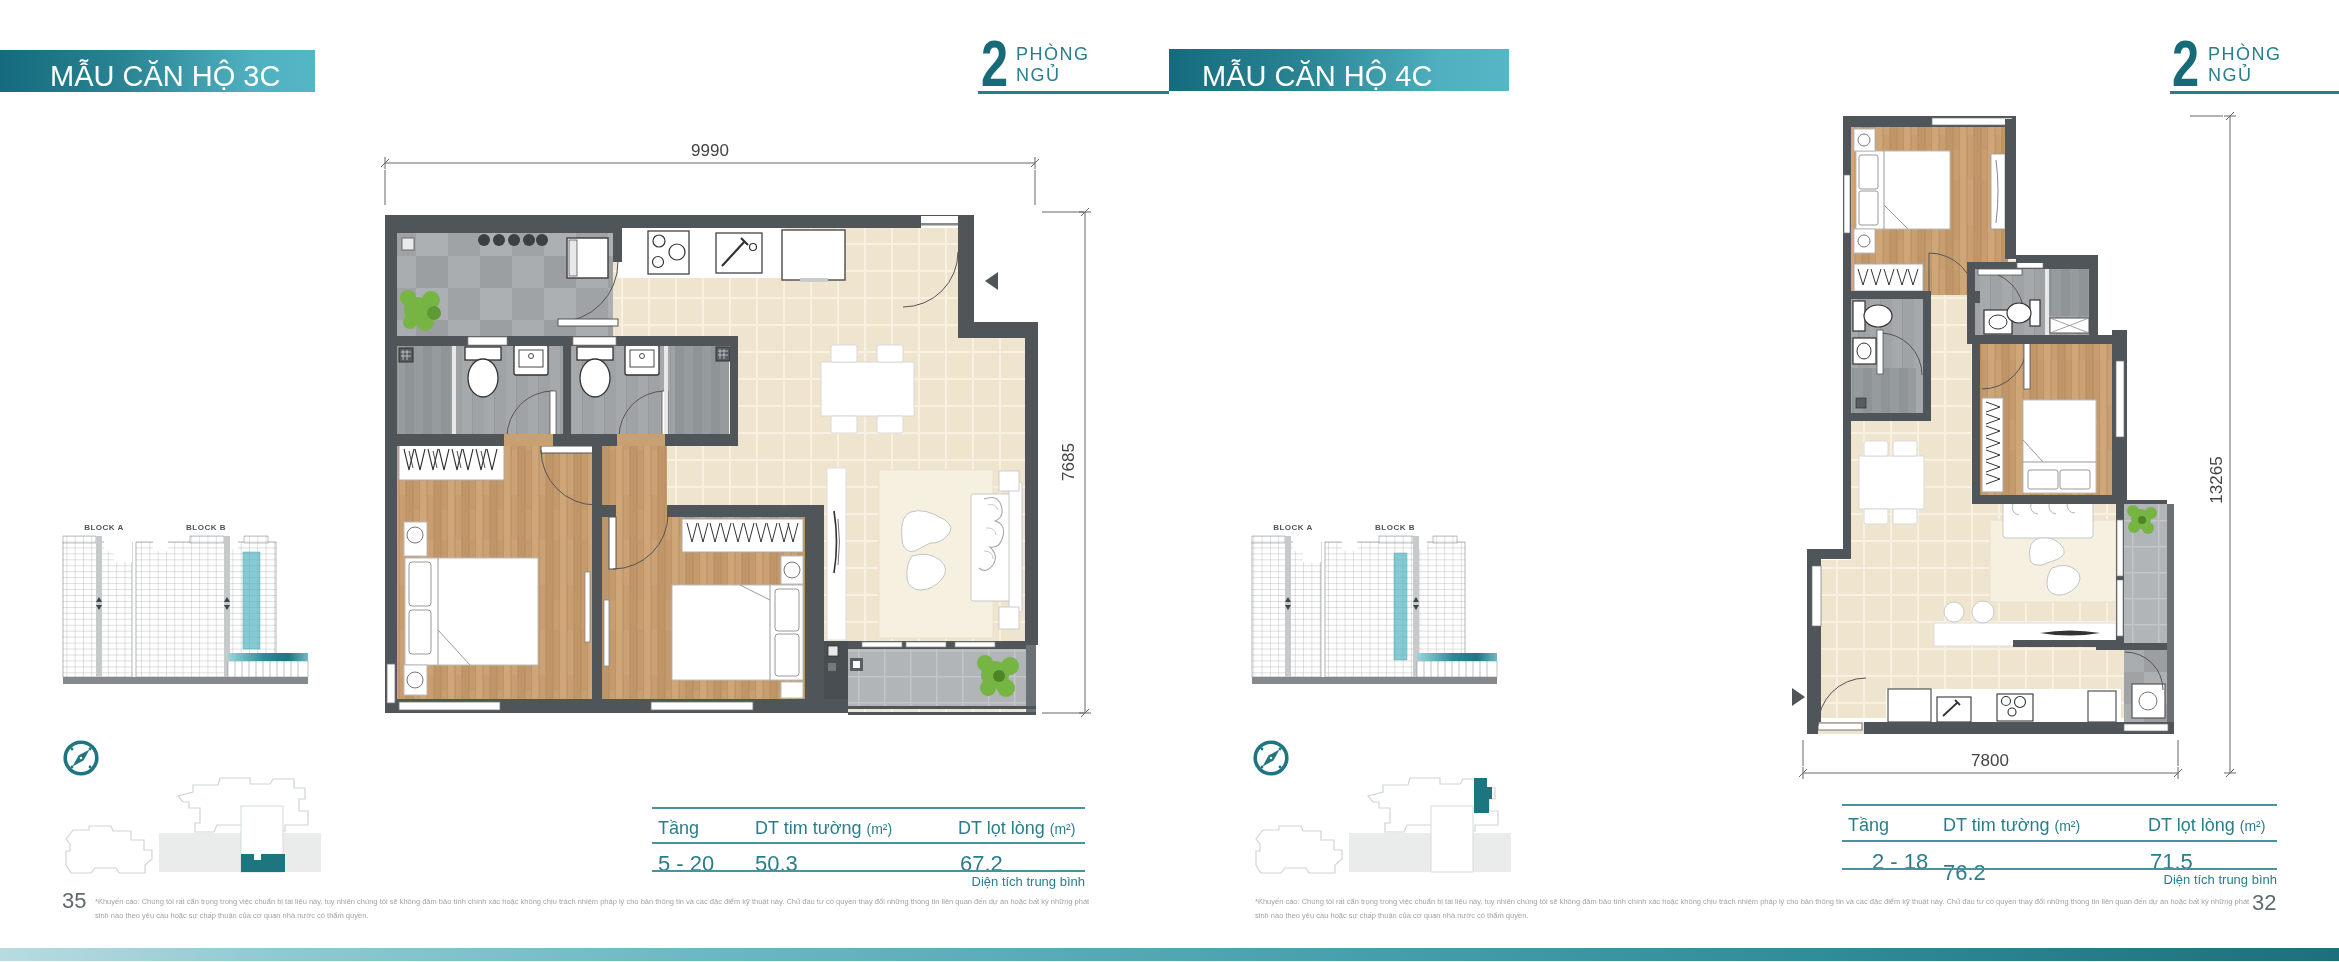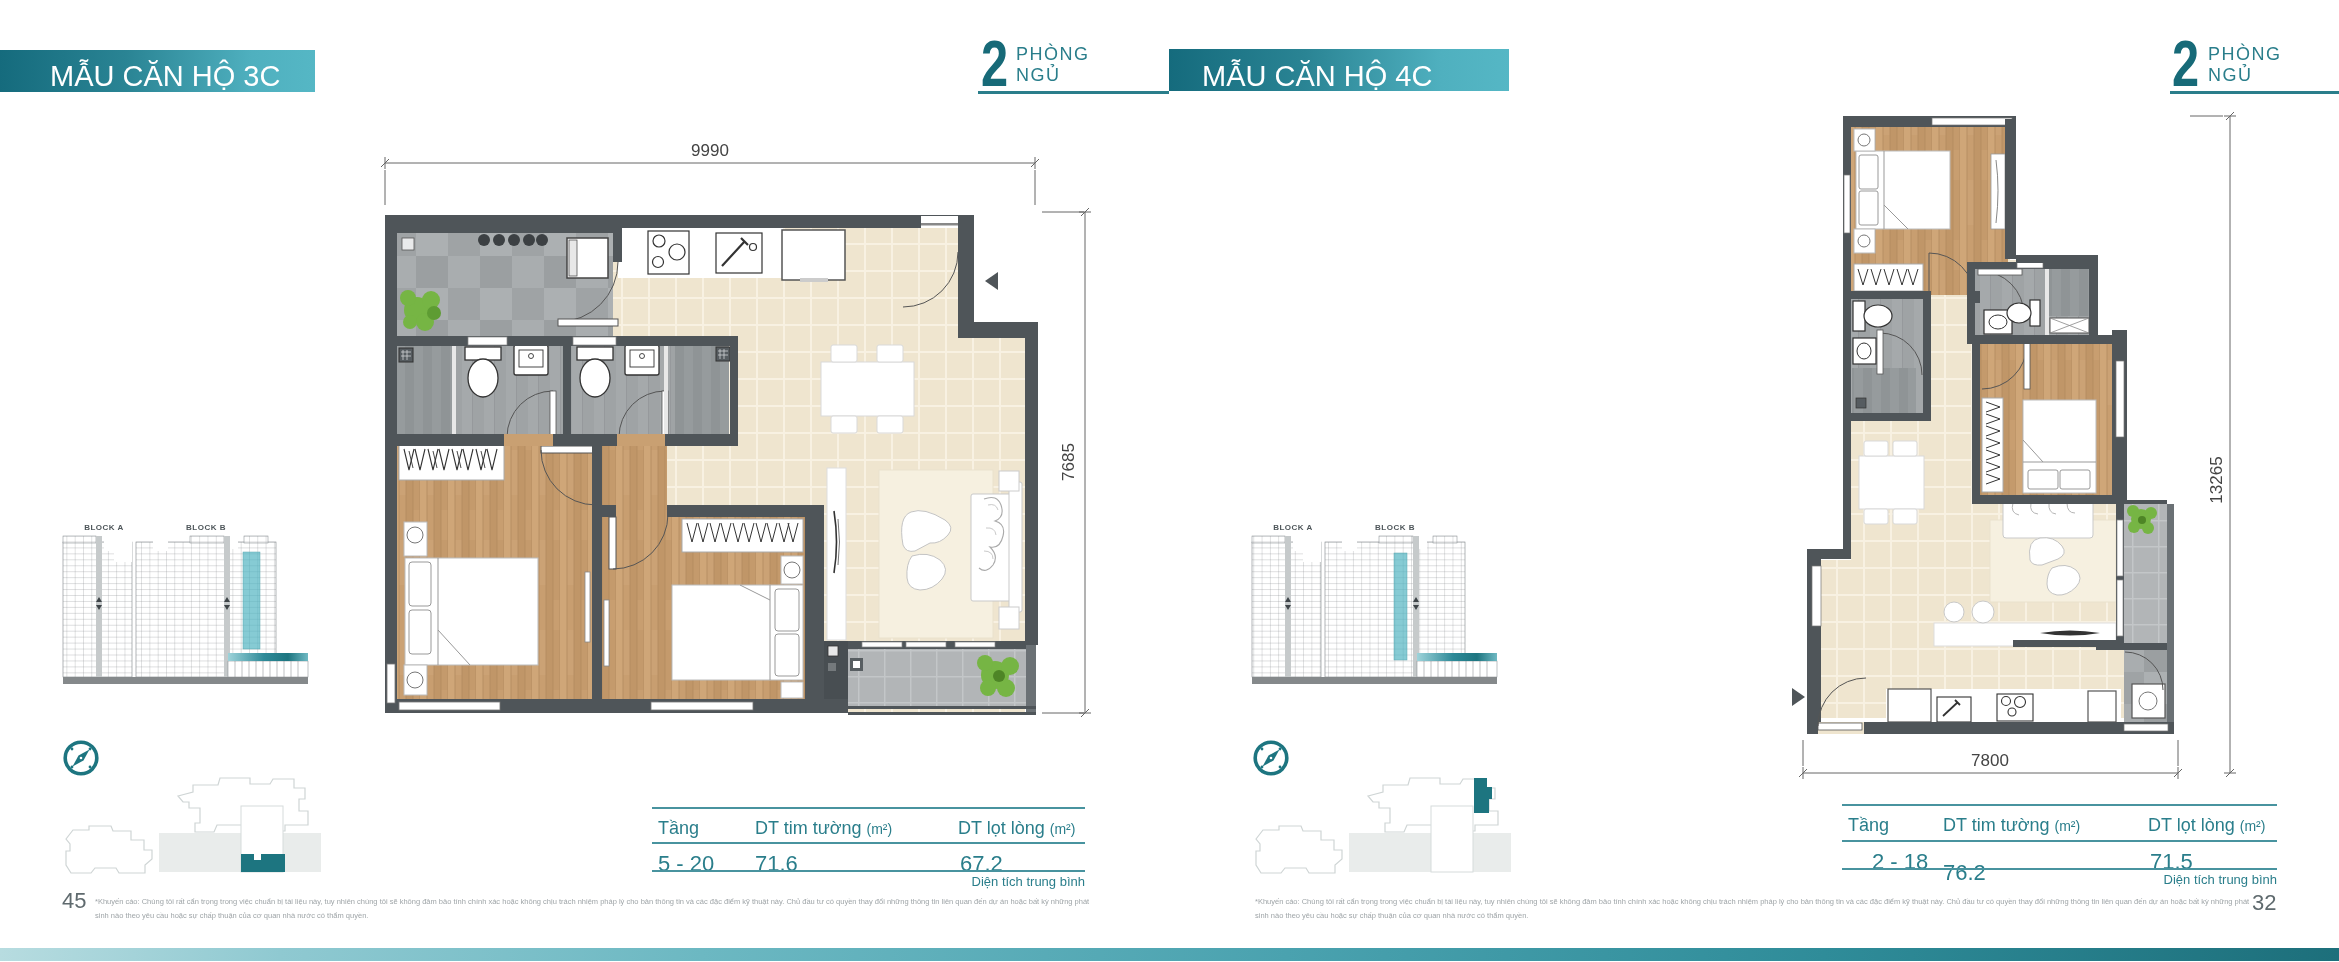--- a/index.html
+++ b/index.html
@@ -746,37 +746,37 @@
 
 <path d="M1474,778 h13 v9 h5 v12 h-3 v14 h-15 z" fill="#1d7580"></path>
 </svg>
 
 <div class="abs" style="left:652px;top:807px;width:433px;height:2px;background:#48939f;"></div>
 <div class="abs tbl-head" style="left:658px;top:818px;">Tầng</div>
 <div class="abs tbl-head" style="left:755px;top:818px;">DT tim tường <span style="font-size:14px;">(m²)</span></div>
 <div class="abs tbl-head" style="left:958px;top:818px;">DT lọt lòng <span style="font-size:14px;">(m²)</span></div>
 <div class="abs" style="left:652px;top:842px;width:433px;height:2px;background:#48939f;"></div>
 <div class="abs tbl-data" style="left:658px;top:851px;">5 - 20</div>
-<div class="abs tbl-data" style="left:755px;top:851px;">71.6</div>
+<div class="abs tbl-data" style="left:755px;top:851px;">50.3</div>
 <div class="abs tbl-data" style="left:960px;top:851px;">67.2</div>
 <div class="abs" style="left:652px;top:870px;width:433px;height:2px;background:#48939f;"></div>
 <div class="abs tealtxt" style="left:885px;top:874px;width:200px;text-align:right;font-size:13px;">Diện tích trung bình</div>
 
 <div class="abs" style="left:1842px;top:804px;width:435px;height:2px;background:#48939f;"></div>
 <div class="abs tbl-head" style="left:1848px;top:815px;">Tầng</div>
 <div class="abs tbl-head" style="left:1943px;top:815px;">DT tim tường <span style="font-size:14px;">(m²)</span></div>
 <div class="abs tbl-head" style="left:2148px;top:815px;">DT lọt lòng <span style="font-size:14px;">(m²)</span></div>
 <div class="abs" style="left:1842px;top:840px;width:435px;height:2px;background:#48939f;"></div>
 <div class="abs tbl-data" style="left:1848px;top:849px;margin-left:24px;">2 - 18</div>
 <div class="abs tbl-data" style="left:1943px;top:860px;">76.2</div>
 <div class="abs tbl-data" style="left:2150px;top:849px;text-align:right;">71.5</div>
 <div class="abs" style="left:1842px;top:868px;width:435px;height:2px;background:#48939f;"></div>
 <div class="abs tealtxt" style="left:2077px;top:872px;width:200px;text-align:right;font-size:13px;">Diện tích trung bình</div>
 
-<div class="abs pagenum" style="left:62px;top:888px;">45</div>
+<div class="abs pagenum" style="left:62px;top:888px;">35</div>
 
 <div class="abs foot" style="left:95px;top:897px;">*Khuyến cáo: Chúng tôi rất cẩn trọng trong việc chuẩn bị tài liệu này, tuy nhiên chúng tôi sẽ không đảm bảo tính chính xác hoặc không chịu trách nhiệm pháp lý cho bản thông tin và các đặc điểm kỹ thuật này. Chủ đầu tư có quyền thay đổi những thông tin liên quan đến dự án hoặc bất kỳ những phát</div>
 <div class="abs foot" style="left:95px;top:911px;">sinh nào theo yêu cầu hoặc sự chấp thuận của cơ quan nhà nước có thẩm quyền.</div>
 
 <div class="abs pagenum" style="left:2252px;top:890px;">32</div>
 
 <div class="abs foot" style="left:1255px;top:897px;">*Khuyến cáo: Chúng tôi rất cẩn trọng trong việc chuẩn bị tài liệu này, tuy nhiên chúng tôi sẽ không đảm bảo tính chính xác hoặc không chịu trách nhiệm pháp lý cho bản thông tin và các đặc điểm kỹ thuật này. Chủ đầu tư có quyền thay đổi những thông tin liên quan đến dự án hoặc bất kỳ những phát</div>
 <div class="abs foot" style="left:1255px;top:911px;">sinh nào theo yêu cầu hoặc sự chấp thuận của cơ quan nhà nước có thẩm quyền.</div>
 
 <div class="abs" style="left:0;top:948px;width:2339px;height:13px;background:linear-gradient(90deg,#b7dce0 0%,#8fc9d1 12%,#6cb8c2 30%,#4aa2af 55%,#2f8c99 78%,#1d6f7b 100%);"></div>

